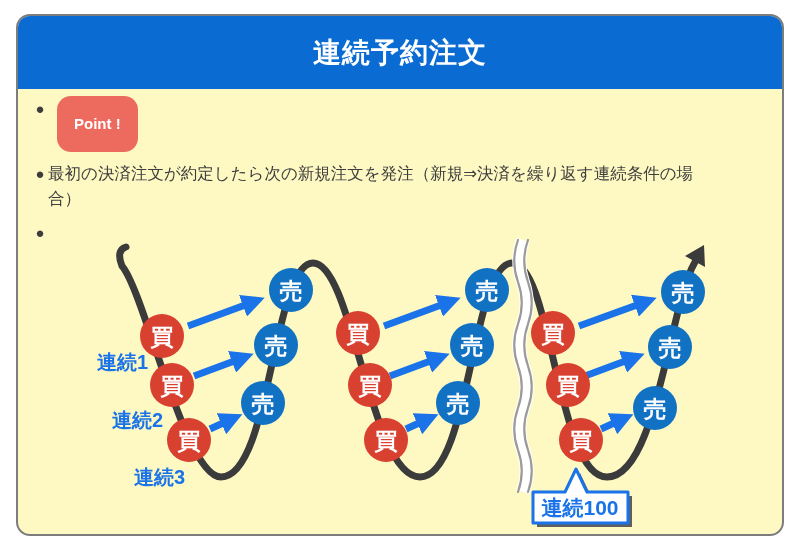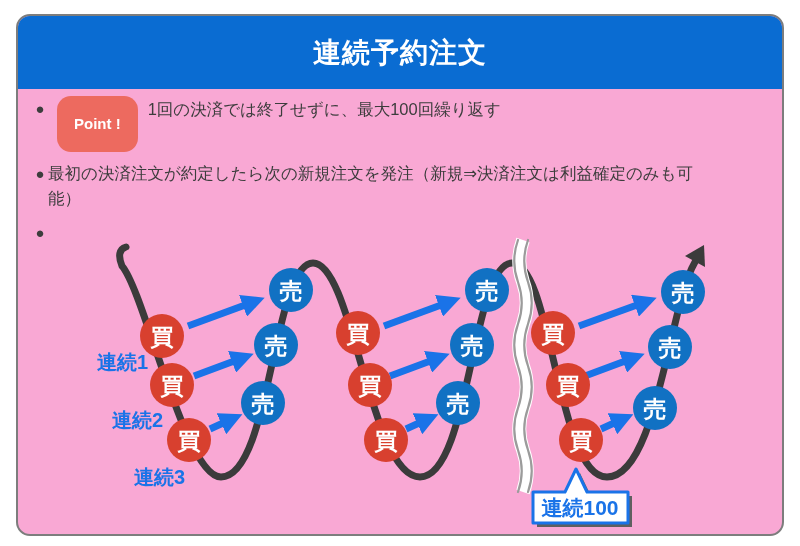--- a/index.html
+++ b/index.html
@@ -10,21 +10,21 @@
     height: 546px;
     background: #ffffff;
     overflow: hidden;
   }
   .card {
     position: absolute;
     left: 16px; top: 14px;
     width: 768px; height: 522px;
     border: 2.5px solid #7d7d7d;
     border-radius: 14px;
-    background: #f9a8d4;
+    background: #fef9c3;
     box-sizing: border-box;
     overflow: hidden;
   }
   .card-header {
     position: absolute;
     left: 0; top: 0; right: 0;
     height: 73px;
     background: #0a6cd2;
     display: flex;
     align-items: center;
@@ -121,25 +121,24 @@
   <div class="card">
 
     <div class="card-header">
       <div class="card-title">連続予約注文</div>
     </div>
 
     <div class="points">
       <div class="point-row row1">
         <span class="bullet">●︎</span>
         <span class="point-badge">Point !</span>
-        <span class="point-text">1回の決済では終了せずに、最大100回繰り返す</span>
       </div>
       <div class="point-row">
         <span class="bullet">●︎</span>
-        <span class="point-text">最初の決済注文が約定したら次の新規注文を発注（新規⇒決済注文は利益確定のみも可能）</span>
+        <span class="point-text">最初の決済注文が約定したら次の新規注文を発注（新規⇒決済を繰り返す連続条件の場合）</span>
       </div>
       <div class="point-row">
         <span class="bullet">●︎</span>
       </div>
     </div>
   </div>
 
   <svg class="diagram-svg" width="800" height="546" viewBox="0 0 800 546">
     <defs>
       <marker id="ah" viewBox="0 0 10 10" refX="6" refY="5" markerWidth="3.3" markerHeight="3.3" orient="auto">

